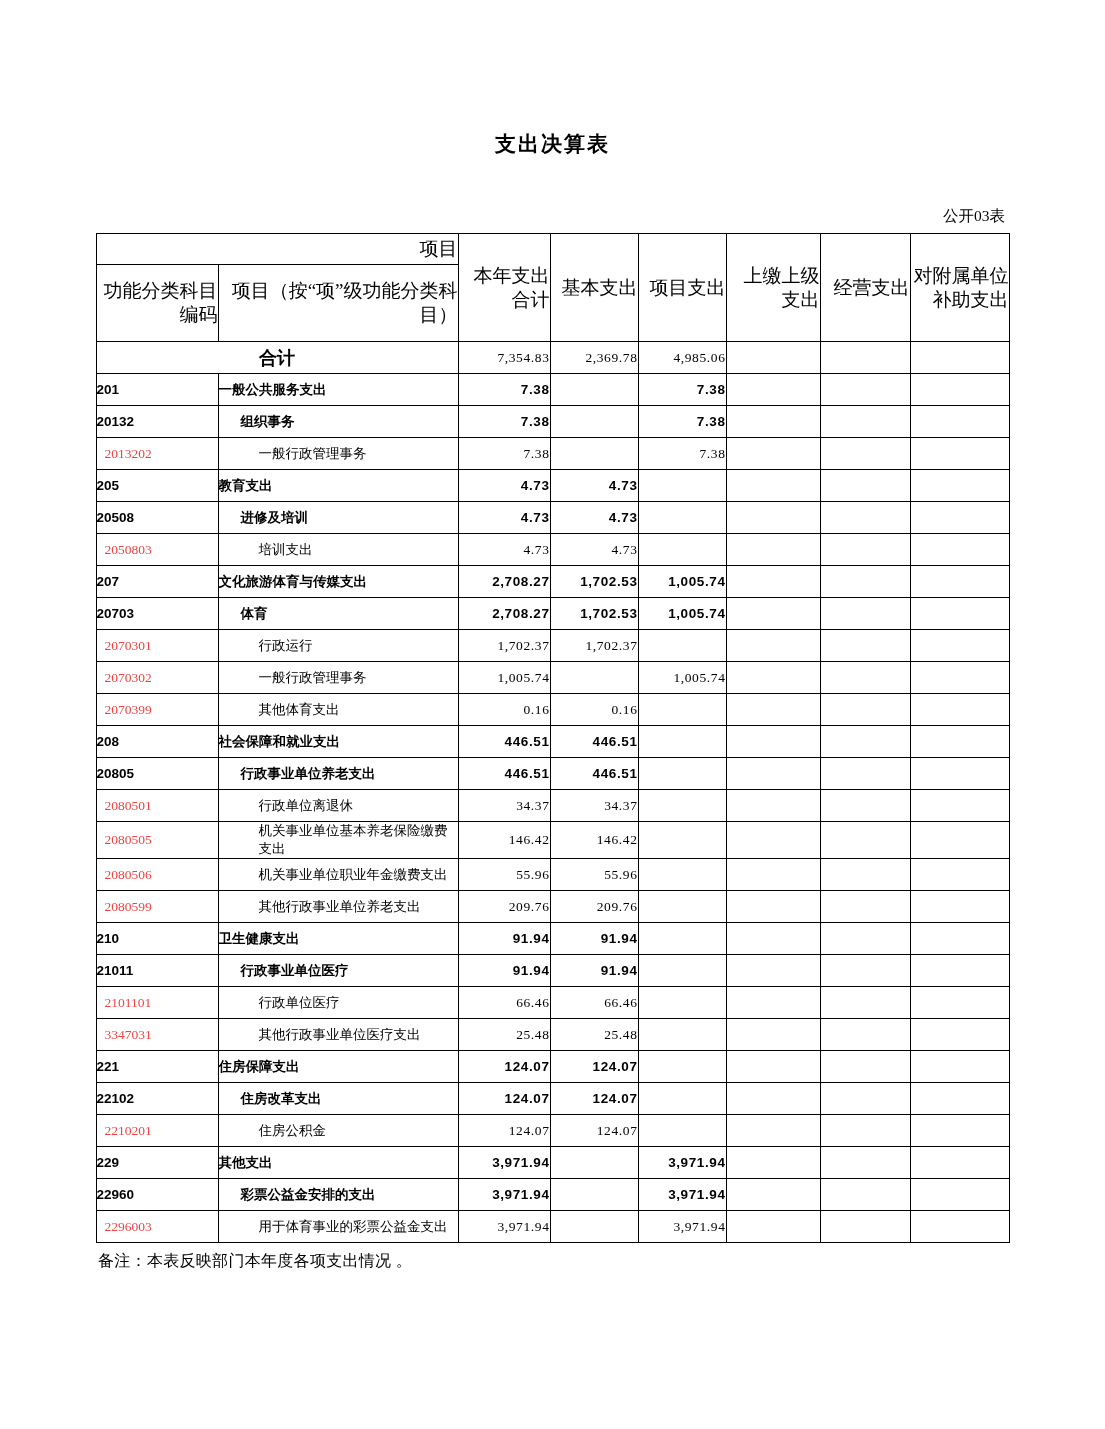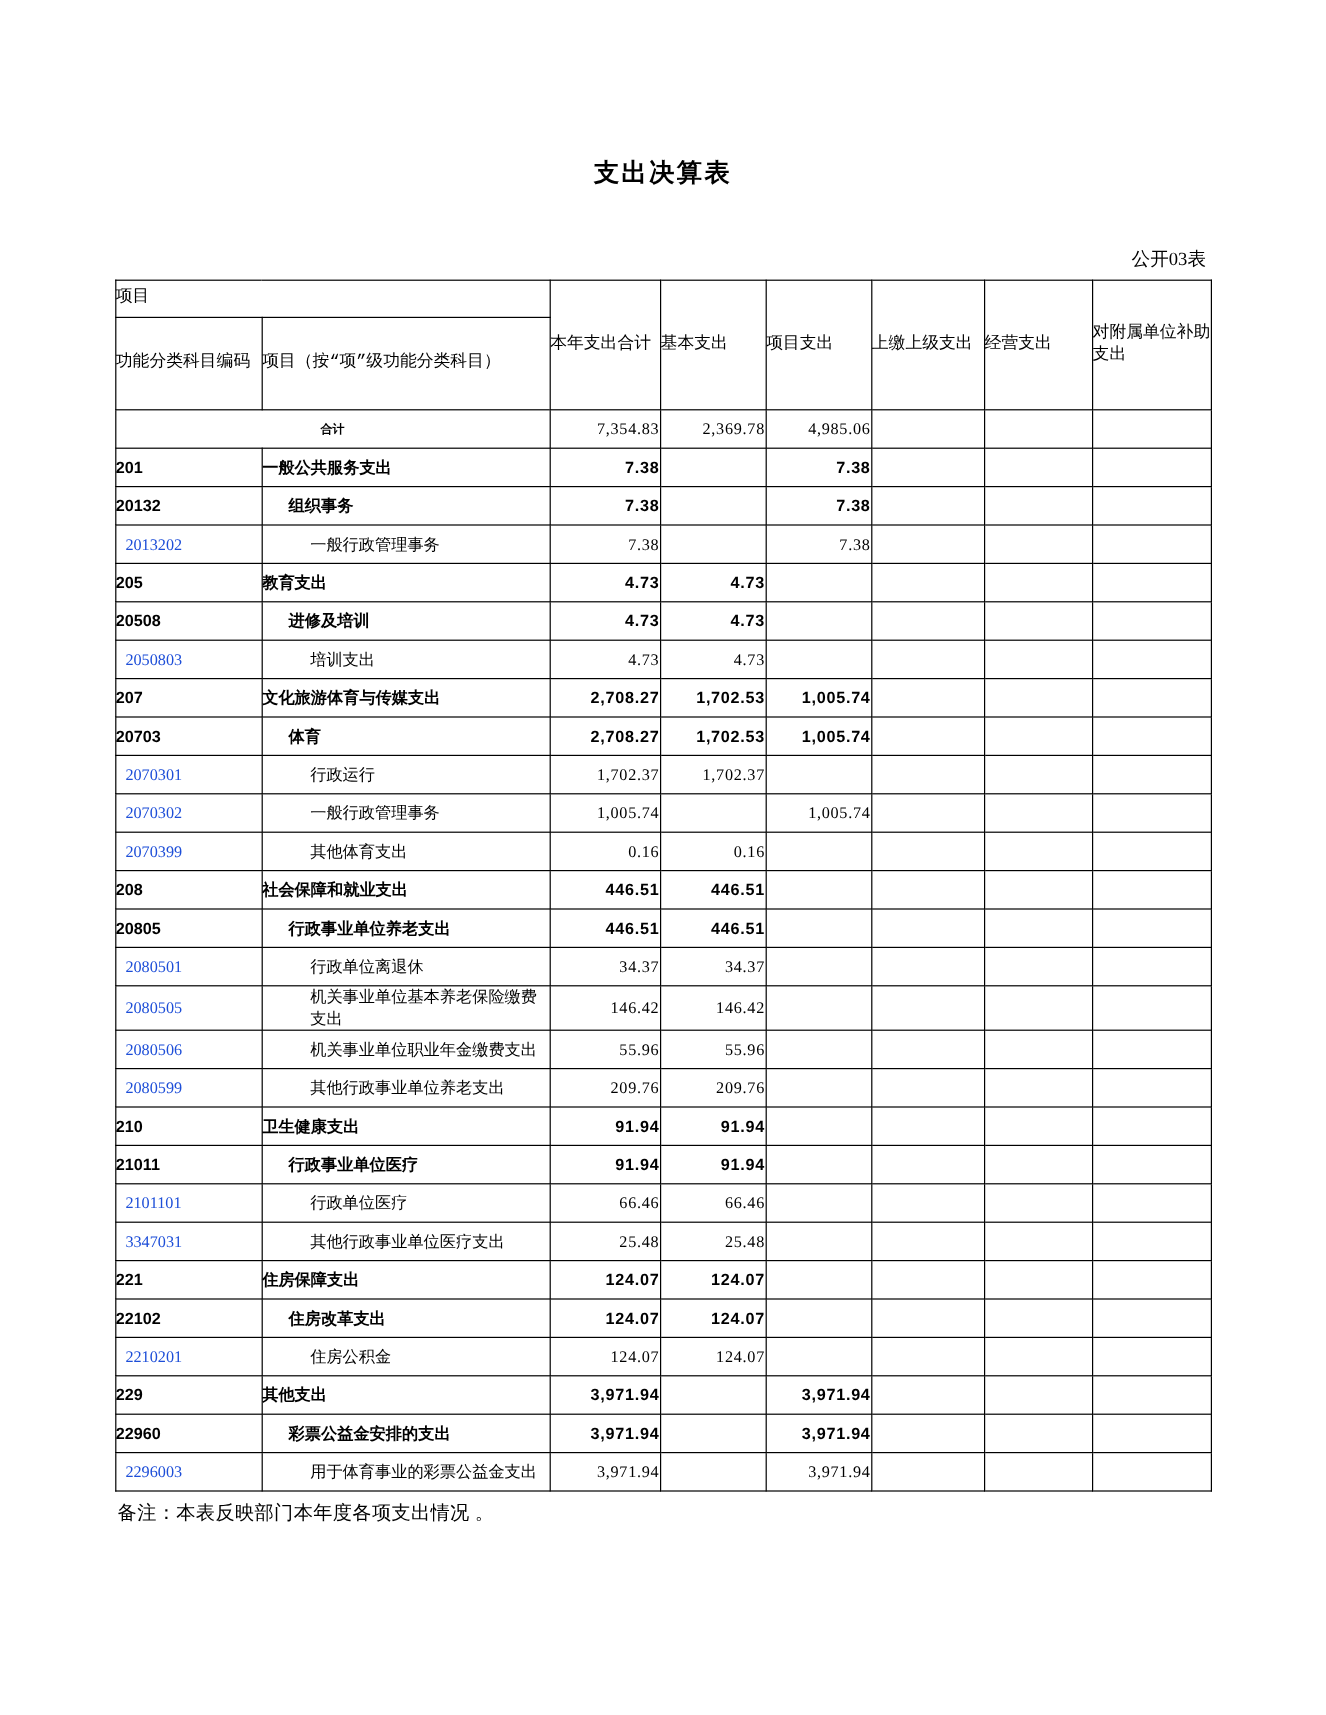--- a/index.html
+++ b/index.html
@@ -51,23 +51,23 @@
     width: 913px;
     table-layout: fixed;
   }
   table.main td, table.main th {
     border: 1px solid #000000;
     font-weight: normal;
     padding: 0;
     vertical-align: middle;
   }
   .hdr {
-    text-align: left;
-    font-size: 14px;
-    font-family: Liberation Mono, monospace;
+    text-align: right;
+    font-size: 19px;
+    font-family: Liberation Serif, serif;
     font-weight: bold;
     line-height: 1.25;
     padding: 4px 2px;
   }
   .hdr-tall {
     height: 76px;
   }
   .hdr-item {
     height: 30px;
   }
@@ -92,26 +92,26 @@
     letter-spacing: 0.6px;
   }
   tr.lvl1 td.code, tr.lvl1 td.name,
   tr.lvl2 td.code, tr.lvl2 td.name,
   tr.lvl1 td.num, tr.lvl2 td.num {
     font-family: "Liberation Sans", "DejaVu Sans", sans-serif;
     font-weight: bold;
   }
   tr.lvl2 td.name { padding-left: 22px; }
   tr.lvl3 td.name { padding-left: 40px; }
-  tr.lvl3 td.code { padding-left: 8px; color: #1d4ed8; }
+  tr.lvl3 td.code { padding-left: 8px; color: #ef4444; }
   tr.total td.total-label {
     text-align: center;
     font-family: "Liberation Sans", "DejaVu Sans", sans-serif;
     font-weight: bold;
-    font-size: 10px;
+    font-size: 18px;
   }
   .footnote {
     font-size: 16px;
     padding-left: 98px;
     margin-top: 8px;
     letter-spacing: 0.3px;
   }
 </style>
 </head>
 <body>

